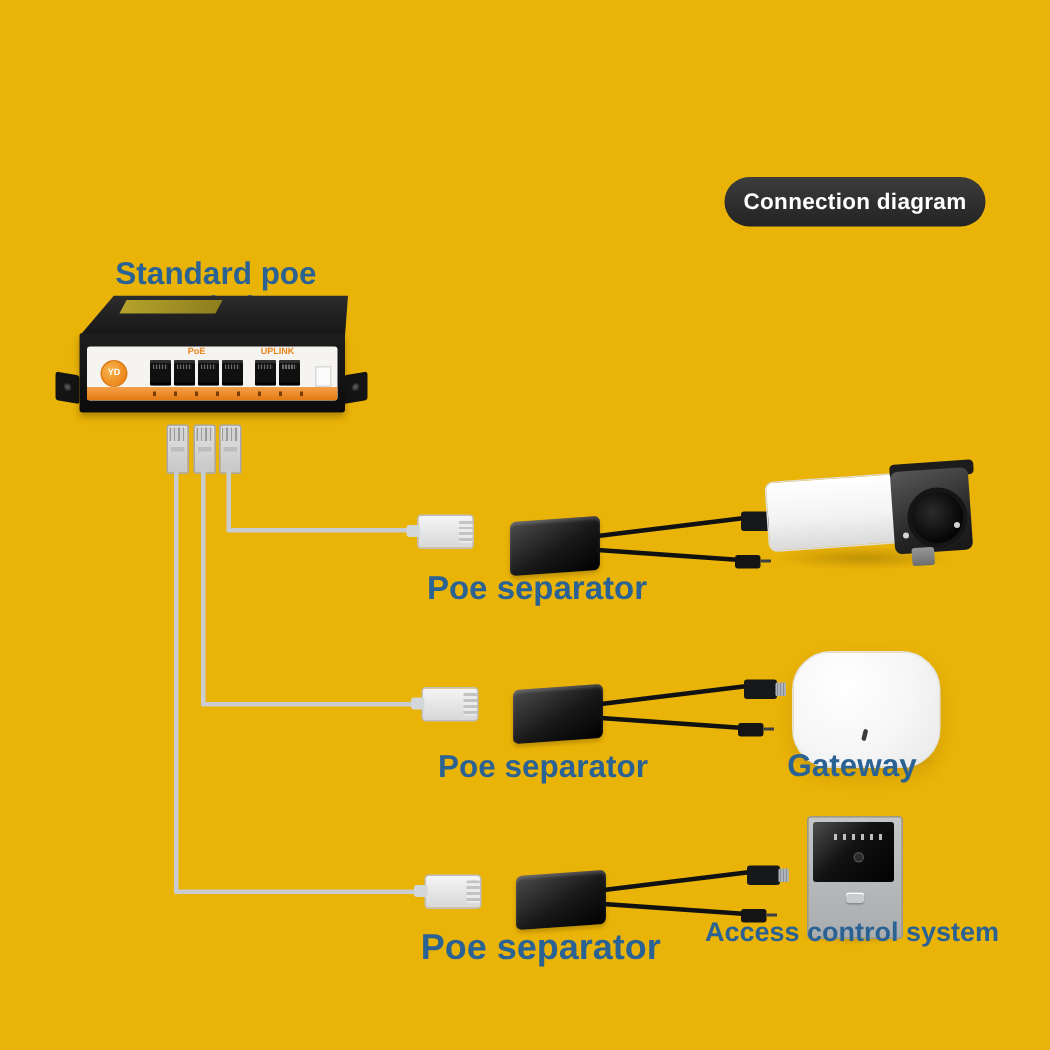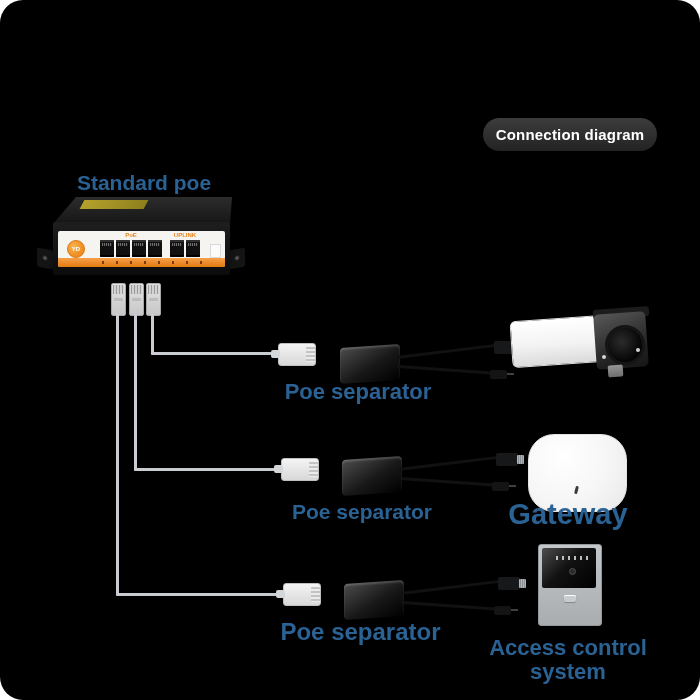--- a/index.html
+++ b/index.html
@@ -1,27 +1,27 @@
 <!DOCTYPE html>
 <html><head>
 <meta charset="utf-8">
 <style>
   html,body{margin:0;padding:0;background:#fff;}
-  .canvas{position:relative;width:700px;height:700px;background:#000000;overflow:hidden;
-          font-family:"Liberation Sans",sans-serif;border-radius:23px;}
+  .canvas{position:relative;width:700px;height:700px;background:#eab308;overflow:hidden;
+          font-family:"Liberation Sans",sans-serif;}
 
   
   .blabel{position:absolute;color:#2b6294;font-weight:bold;text-align:center;line-height:1.1;}
   .title{left:44px;top:171px;width:200px;font-size:21px;}
   .lbl-sep1{left:268px;top:380px;width:180px;font-size:22px;}
   .lbl-cam {left:480px;top:378px;width:180px;font-size:20px;}
   .lbl-sep2{left:272px;top:500px;width:180px;font-size:21px;}
-  .lbl-gw  {left:478px;top:499px;width:180px;font-size:29px;}
+  .lbl-gw  {left:478px;top:499px;width:180px;font-size:21px;}
   .lbl-sep3{left:268px;top:619px;width:185px;font-size:24px;}
-  .lbl-ac  {left:453px;top:636px;width:230px;font-size:22px;}
+  .lbl-ac  {left:453px;top:612px;width:230px;font-size:18px;}
 
   
   .badge{position:absolute;left:483px;top:118px;width:174px;height:33px;border-radius:17px;
          background:linear-gradient(180deg,#3c3c3c,#232323);color:#fff;font-weight:bold;
          font-size:15px;display:flex;align-items:center;justify-content:center;letter-spacing:.2px;}
 
   
   .switch{position:absolute;left:36px;top:196px;width:210px;height:96px;}
   .sw-top{position:absolute;left:0;top:0;width:210px;height:28px;
           background:linear-gradient(#2d2d2d,#161616);

